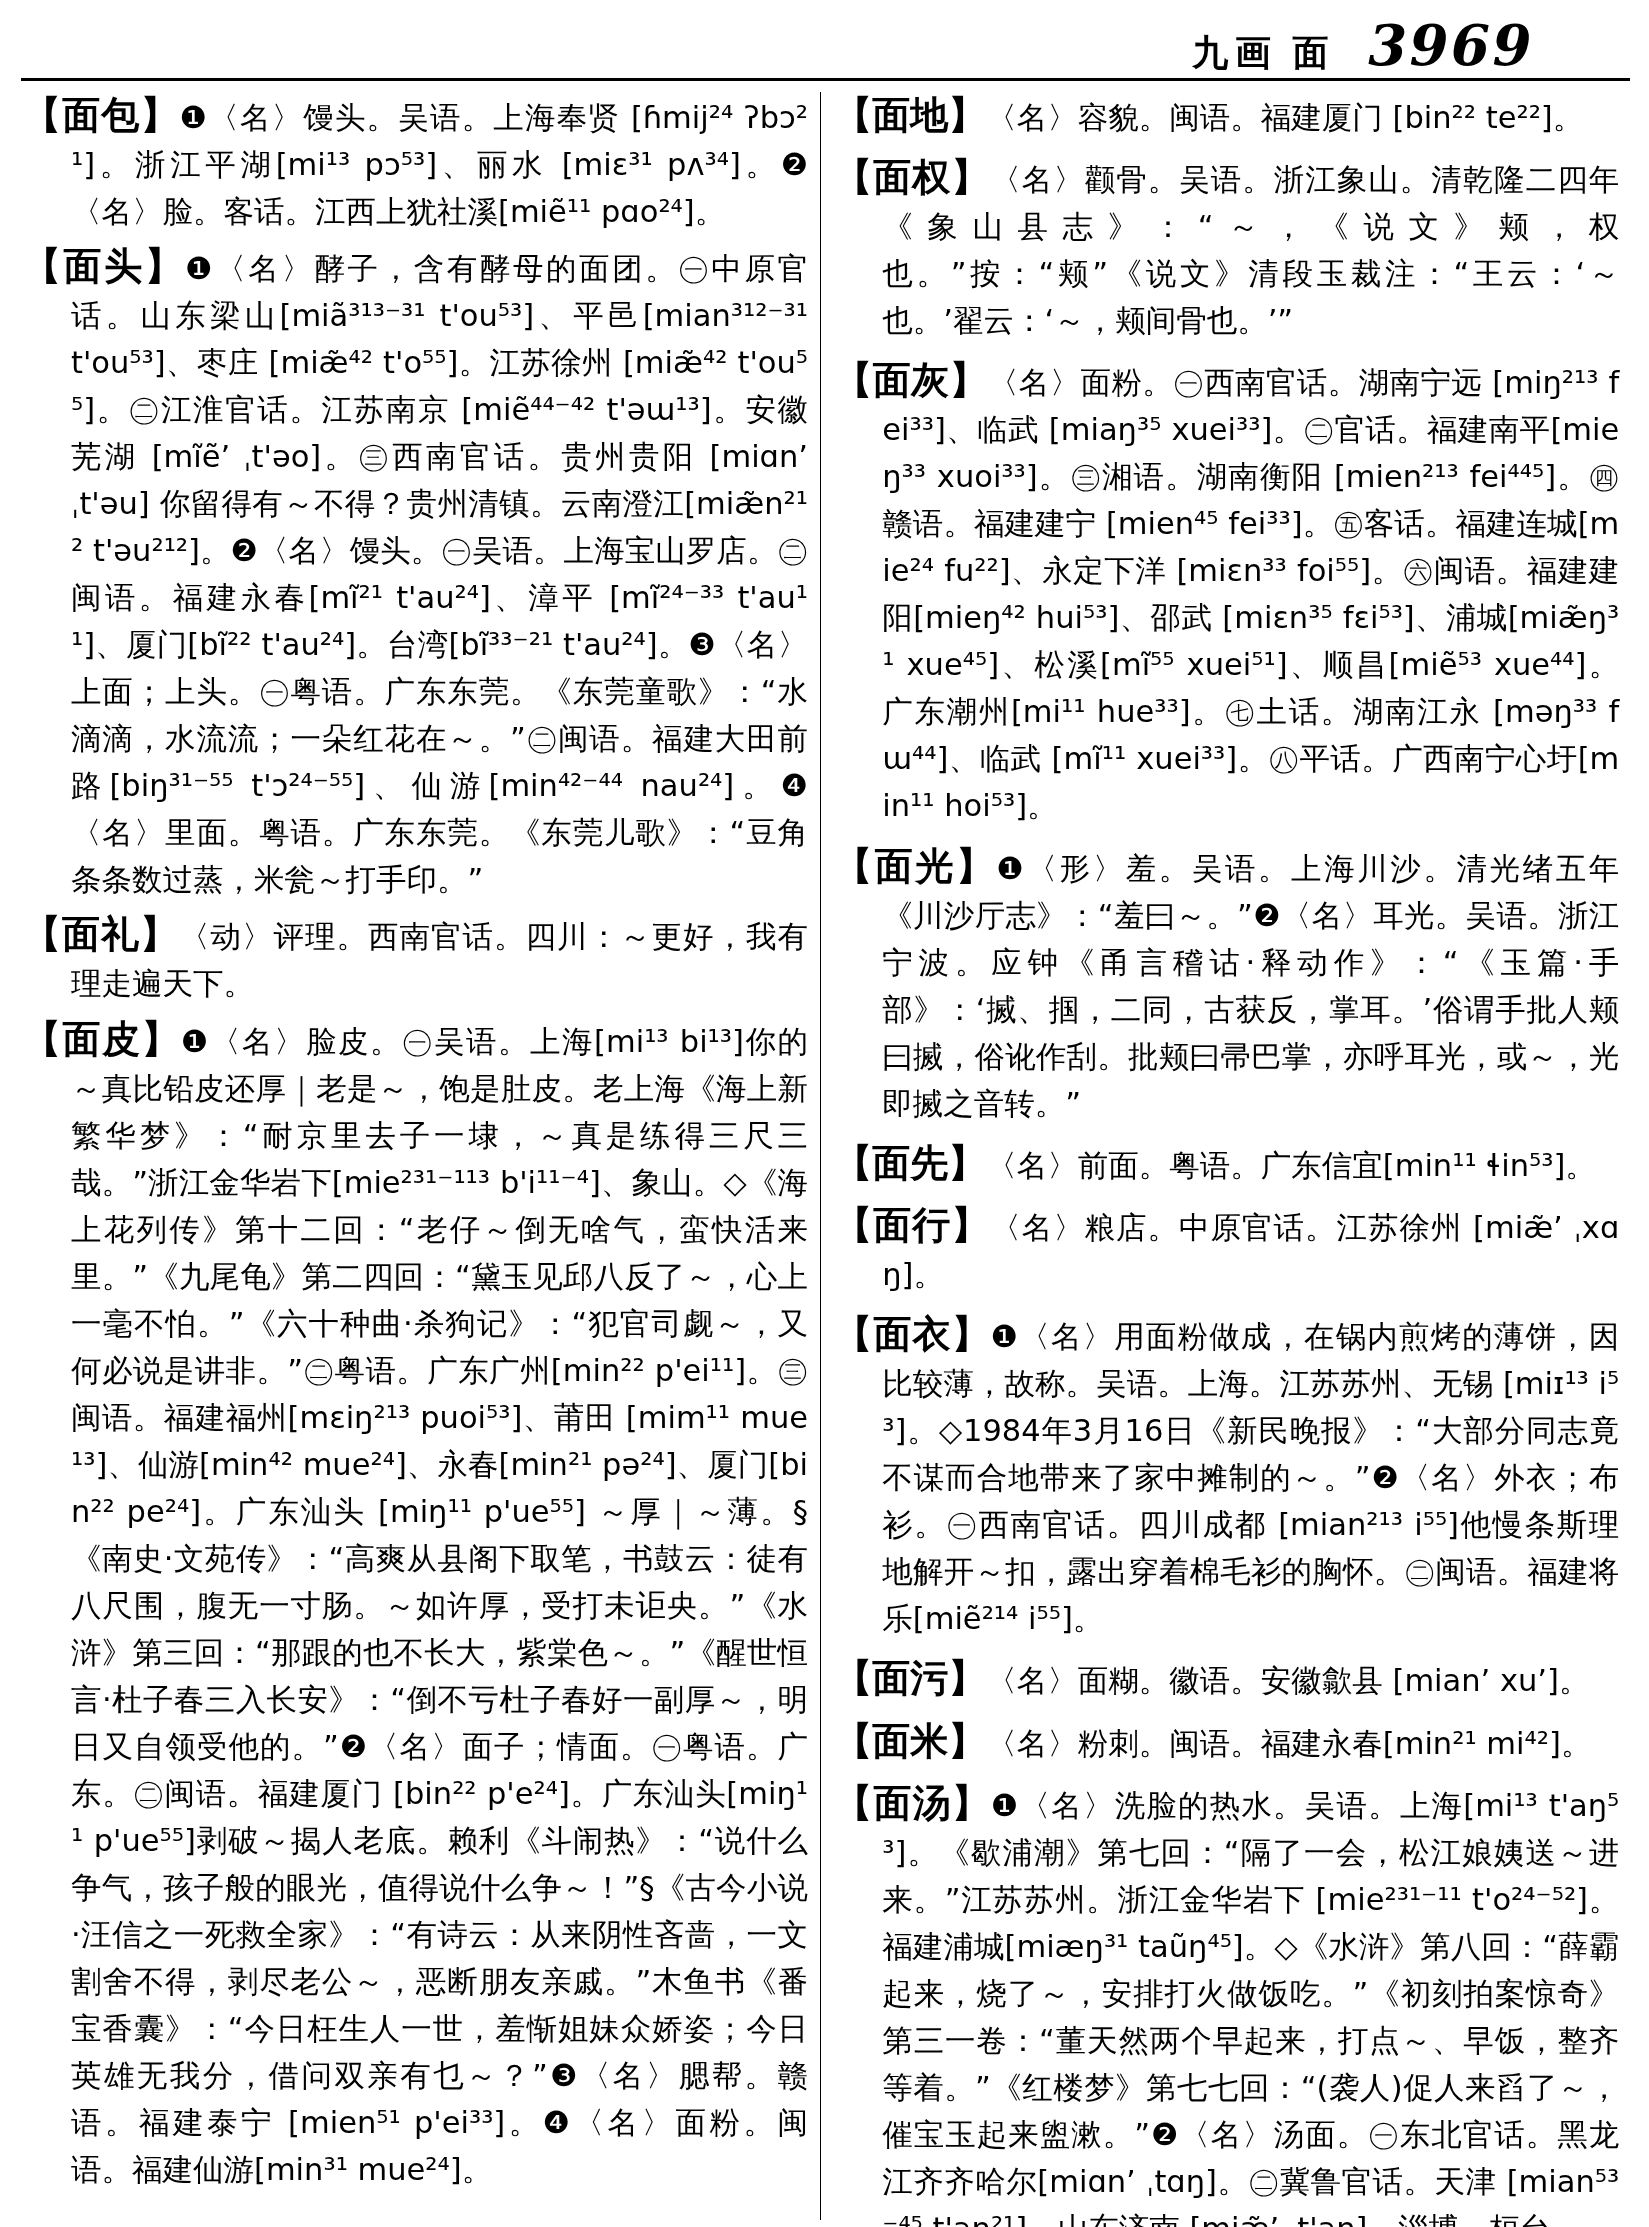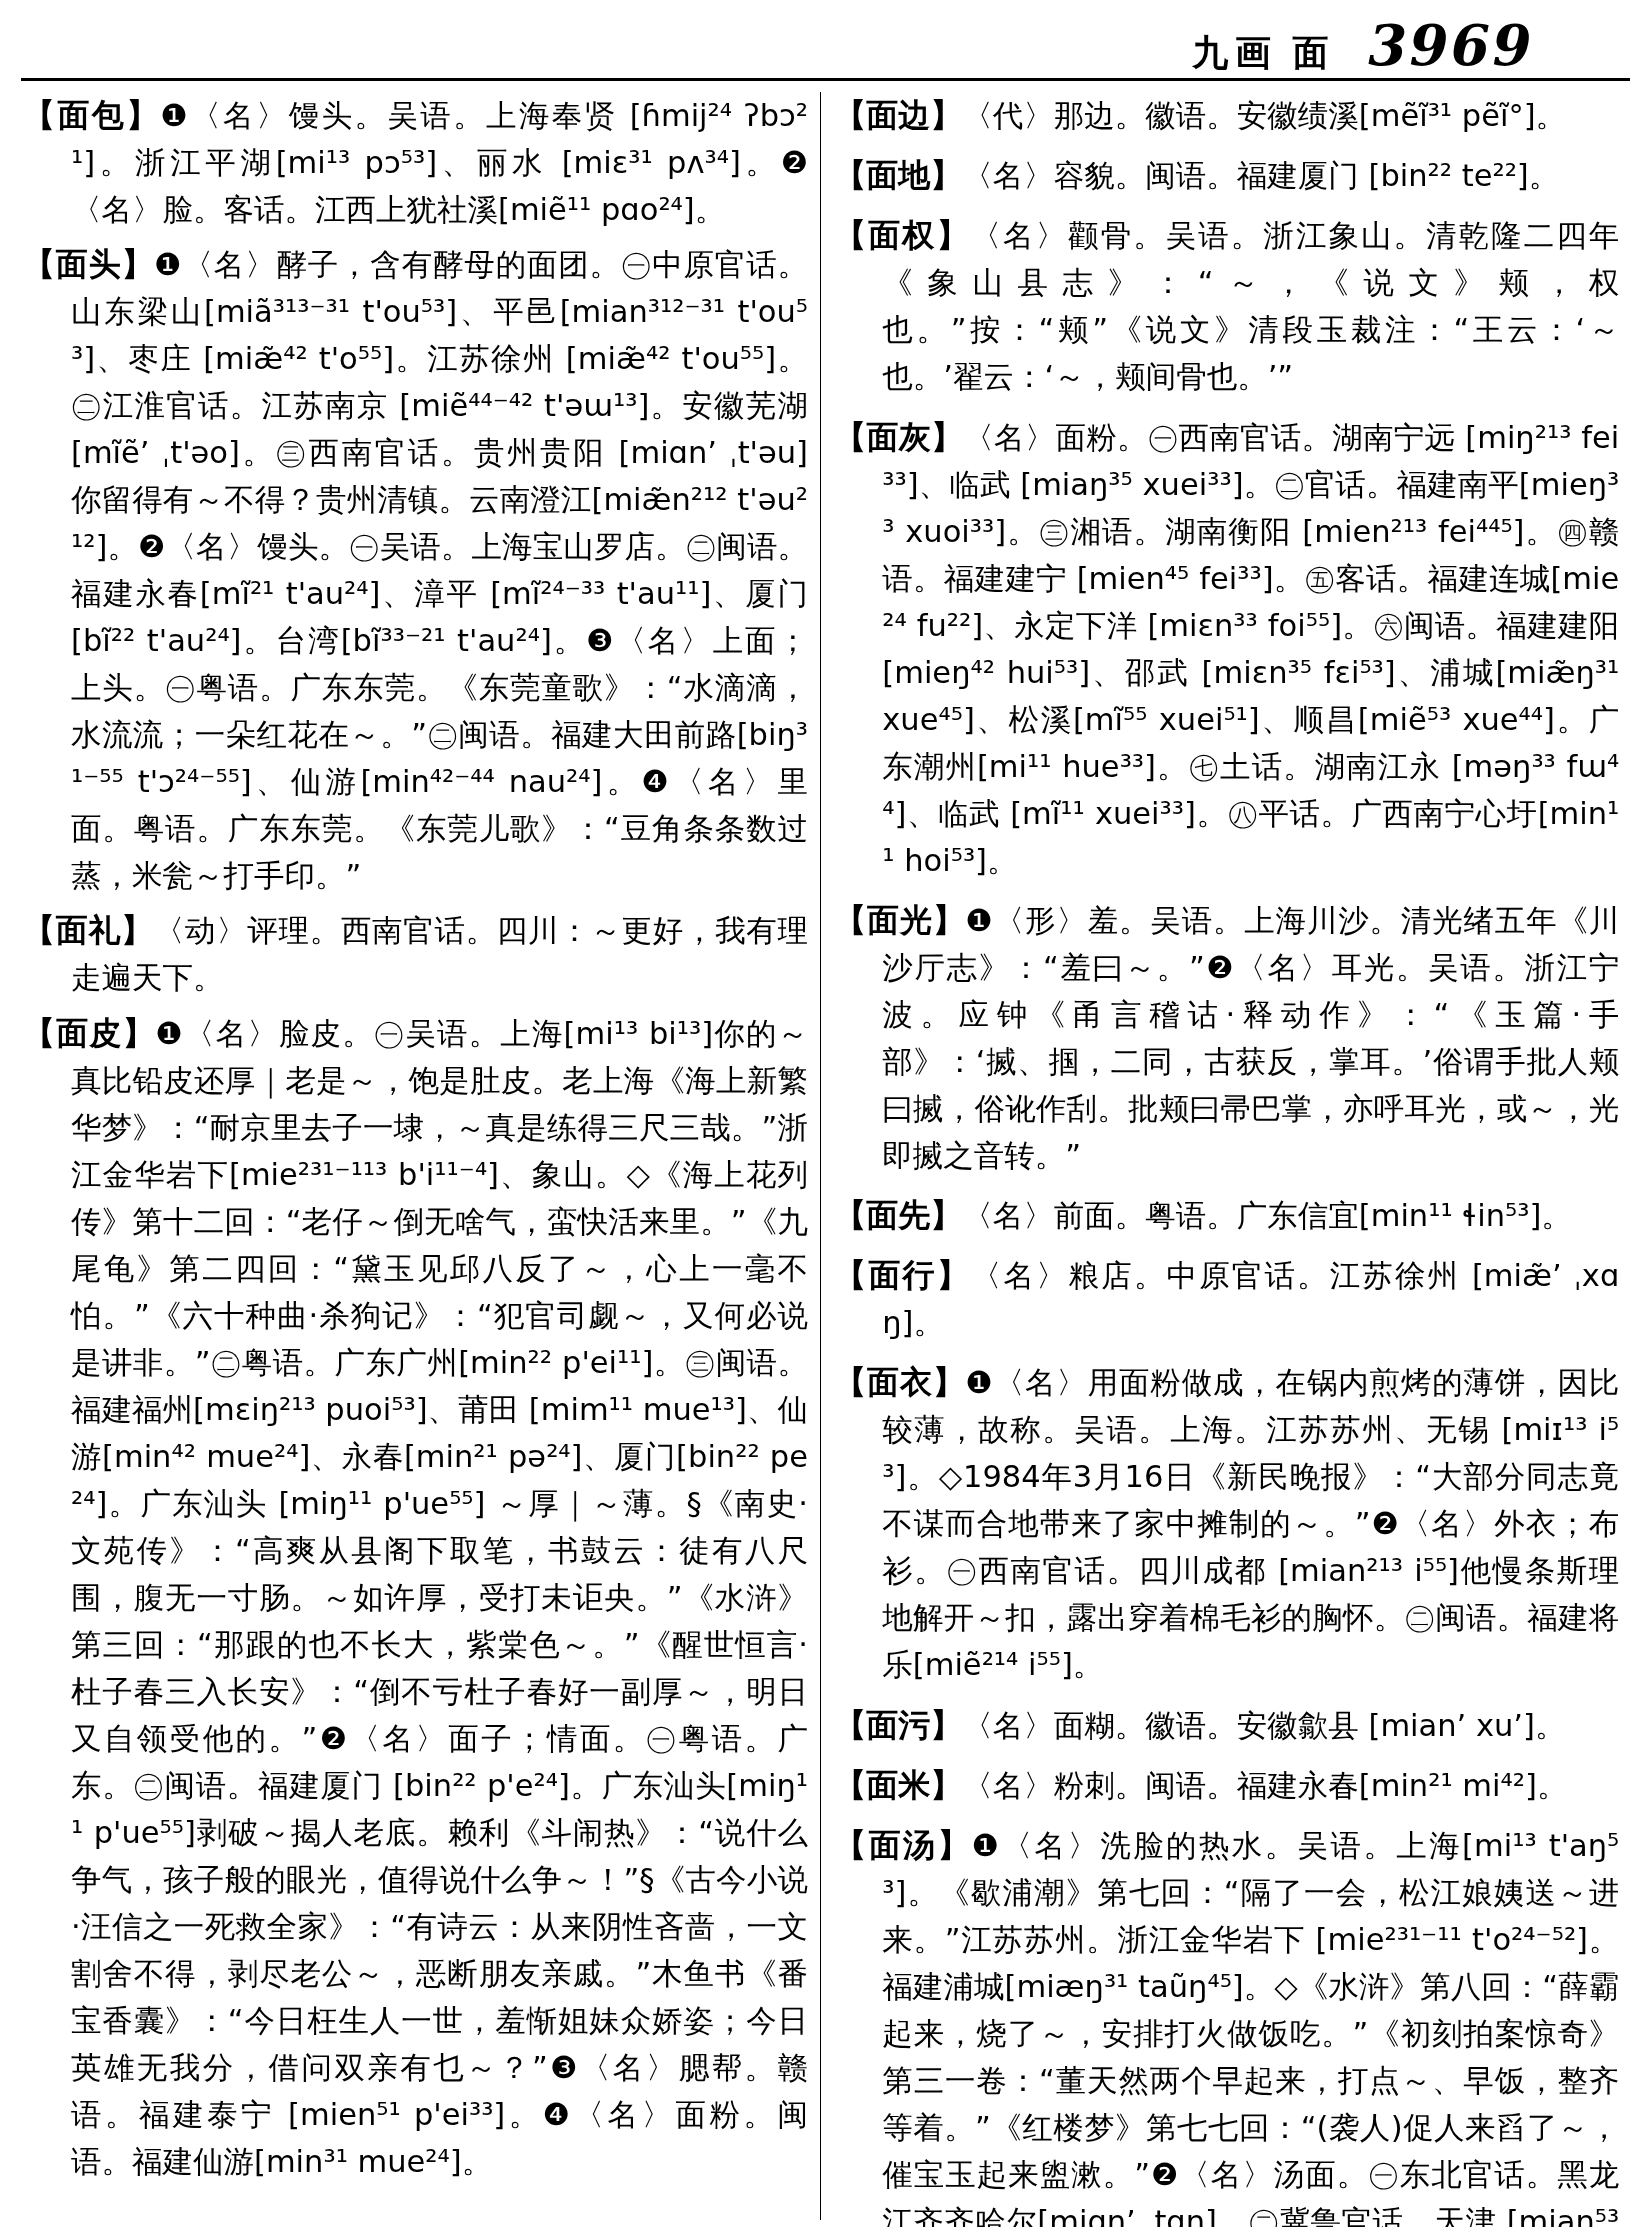--- a/index.html
+++ b/index.html
@@ -32,21 +32,21 @@
   .col { width:785px; }
   .vdivider { width:1.6px; background:#000; margin:0 13.2px 0 11.5px; }
   .entry {
     font-size:30.5px; line-height:47px;
     margin:0 0 8.2px 0;
     padding-left:48px; text-indent:-48px;
     text-align:justify; text-justify:inter-character;
     word-break:break-all;
   }
   .col-right .entry { margin-bottom:13.2px; }
-  .hw { font-size:32px; font-weight:bold; }
+  .hw { font-size:38px; font-weight:bold; }
 </style>
 </head>
 <body>
 
 <div class="page">
 
   <div class="running-head">
     <span>九画</span>
     <span class="radical">面</span>
     <span class="page-num">3969</span>
@@ -59,21 +59,20 @@
     <div class="col col-left">
       <p class="entry"><span class="hw">【面包】</span><span>❶〈名〉馒头。吴语。上海奉贤 [ɦmij²⁴ ʔbɔ²¹]。浙江平湖[mi¹³ pɔ⁵³]、丽水 [miɛ³¹ pʌ³⁴]。❷〈名〉脸。客话。江西上犹社溪[miẽ¹¹ pɑo²⁴]。</span></p>
       <p class="entry"><span class="hw">【面头】</span><span>❶〈名〉酵子，含有酵母的面团。㊀中原官话。山东梁山[miã³¹³⁻³¹ t'ou⁵³]、平邑[mian³¹²⁻³¹ t'ou⁵³]、枣庄 [miæ̃⁴² t'o⁵⁵]。江苏徐州 [miæ̃⁴² t'ou⁵⁵]。㊁江淮官话。江苏南京 [miẽ⁴⁴⁻⁴² t'əɯ¹³]。安徽芜湖 [mĩẽʼ ˌt'əo]。㊂西南官话。贵州贵阳 [miɑnʼ ˌt'əu] 你留得有～不得？贵州清镇。云南澄江[miæ̃n²¹² t'əu²¹²]。❷〈名〉馒头。㊀吴语。上海宝山罗店。㊁闽语。福建永春[mĩ²¹ t'au²⁴]、漳平 [mĩ²⁴⁻³³ t'au¹¹]、厦门[bĩ²² t'au²⁴]。台湾[bĩ³³⁻²¹ t'au²⁴]。❸〈名〉上面；上头。㊀粤语。广东东莞。《东莞童歌》：“水滴滴，水流流；一朵红花在～。”㊁闽语。福建大田前路[biŋ³¹⁻⁵⁵ t'ɔ²⁴⁻⁵⁵]、仙游[min⁴²⁻⁴⁴ nau²⁴]。❹〈名〉里面。粤语。广东东莞。《东莞儿歌》：“豆角条条数过蒸，米瓮～打手印。”</span></p>
       <p class="entry"><span class="hw">【面礼】</span><span>〈动〉评理。西南官话。四川：～更好，我有理走遍天下。</span></p>
       <p class="entry"><span class="hw">【面皮】</span><span>❶〈名〉脸皮。㊀吴语。上海[mi¹³ bi¹³]你的～真比铅皮还厚｜老是～，饱是肚皮。老上海《海上新繁华梦》：“耐京里去子一埭，～真是练得三尺三哉。”浙江金华岩下[mie²³¹⁻¹¹³ b'i¹¹⁻⁴]、象山。◇《海上花列传》第十二回：“老仔～倒无啥气，蛮快活来里。”《九尾龟》第二四回：“黛玉见邱八反了～，心上一毫不怕。”《六十种曲·杀狗记》：“犯官司觑～，又何必说是讲非。”㊁粤语。广东广州[min²² p'ei¹¹]。㊂闽语。福建福州[mɛiŋ²¹³ puoi⁵³]、莆田 [mim¹¹ mue¹³]、仙游[min⁴² mue²⁴]、永春[min²¹ pə²⁴]、厦门[bin²² pe²⁴]。广东汕头 [miŋ¹¹ p'ue⁵⁵] ～厚｜～薄。§《南史·文苑传》：“高爽从县阁下取笔，书鼓云：徒有八尺围，腹无一寸肠。～如许厚，受打未讵央。”《水浒》第三回：“那跟的也不长大，紫棠色～。”《醒世恒言·杜子春三入长安》：“倒不亏杜子春好一副厚～，明日又自领受他的。”❷〈名〉面子；情面。㊀粤语。广东。㊁闽语。福建厦门 [bin²² p'e²⁴]。广东汕头[miŋ¹¹ p'ue⁵⁵]剥破～揭人老底。赖利《斗闹热》：“说什么争气，孩子般的眼光，值得说什么争～！”§《古今小说·汪信之一死救全家》：“有诗云：从来阴性吝啬，一文割舍不得，剥尽老公～，恶断朋友亲戚。”木鱼书《番宝香囊》：“今日枉生人一世，羞惭姐妹众娇姿；今日英雄无我分，借问双亲有乜～？”❸〈名〉腮帮。赣语。福建泰宁 [mien⁵¹ p'ei³³]。❹〈名〉面粉。闽语。福建仙游[min³¹ mue²⁴]。</span></p>
     </div>
 
     <div class="vdivider"></div>
 
     <div class="col col-right">
-      <p class="entry"><span class="hw">【面边】</span><span>〈代〉那边。徽语。安徽绩溪[mẽĩ³¹ pẽĩ°]。</span></p>
       <p class="entry"><span class="hw">【面地】</span><span>〈名〉容貌。闽语。福建厦门 [bin²² te²²]。</span></p>
       <p class="entry"><span class="hw">【面权】</span><span>〈名〉颧骨。吴语。浙江象山。清乾隆二四年《象山县志》：“～，《说文》颊，权也。”按：“颊”《说文》清段玉裁注：“王云：‘～也。’翟云：‘～，颊间骨也。’”</span></p>
       <p class="entry"><span class="hw">【面灰】</span><span>〈名〉面粉。㊀西南官话。湖南宁远 [miŋ²¹³ fei³³]、临武 [miaŋ³⁵ xuei³³]。㊁官话。福建南平[mieŋ³³ xuoi³³]。㊂湘语。湖南衡阳 [mien²¹³ fei⁴⁴⁵]。㊃赣语。福建建宁 [mien⁴⁵ fei³³]。㊄客话。福建连城[mie²⁴ fu²²]、永定下洋 [miɛn³³ foi⁵⁵]。㊅闽语。福建建阳[mieŋ⁴² hui⁵³]、邵武 [miɛn³⁵ fɛi⁵³]、浦城[miæ̃ŋ³¹ xue⁴⁵]、松溪[mĩ⁵⁵ xuei⁵¹]、顺昌[miẽ⁵³ xue⁴⁴]。广东潮州[mi¹¹ hue³³]。㊆土话。湖南江永 [məŋ³³ fɯ⁴⁴]、临武 [mĩ¹¹ xuei³³]。㊇平话。广西南宁心圩[min¹¹ hoi⁵³]。</span></p>
       <p class="entry"><span class="hw">【面光】</span><span>❶〈形〉羞。吴语。上海川沙。清光绪五年《川沙厅志》：“羞曰～。”❷〈名〉耳光。吴语。浙江宁波。应钟《甬言稽诂·释动作》：“《玉篇·手部》：‘搣、掴，二同，古获反，掌耳。’俗谓手批人颊曰搣，俗讹作刮。批颊曰帚巴掌，亦呼耳光，或～，光即搣之音转。”</span></p>
       <p class="entry"><span class="hw">【面先】</span><span>〈名〉前面。粤语。广东信宜[min¹¹ ɬin⁵³]。</span></p>
       <p class="entry"><span class="hw">【面行】</span><span>〈名〉粮店。中原官话。江苏徐州 [miæ̃ʼ ˌxɑŋ]。</span></p>
       <p class="entry"><span class="hw">【面衣】</span><span>❶〈名〉用面粉做成，在锅内煎烤的薄饼，因比较薄，故称。吴语。上海。江苏苏州、无锡 [miɪ¹³ i⁵³]。◇1984年3月16日《新民晚报》：“大部分同志竟不谋而合地带来了家中摊制的～。”❷〈名〉外衣；布衫。㊀西南官话。四川成都 [mian²¹³ i⁵⁵]他慢条斯理地解开～扣，露出穿着棉毛衫的胸怀。㊁闽语。福建将乐[miẽ²¹⁴ i⁵⁵]。</span></p>
       <p class="entry"><span class="hw">【面污】</span><span>〈名〉面糊。徽语。安徽歙县 [mianʼ xuʼ]。</span></p>
       <p class="entry"><span class="hw">【面米】</span><span>〈名〉粉刺。闽语。福建永春[min²¹ mi⁴²]。</span></p>
       <p class="entry"><span class="hw">【面汤】</span><span>❶〈名〉洗脸的热水。吴语。上海[mi¹³ t'aŋ⁵³]。《歇浦潮》第七回：“隔了一会，松江娘姨送～进来。”江苏苏州。浙江金华岩下 [mie²³¹⁻¹¹ t'o²⁴⁻⁵²]。福建浦城[miæŋ³¹ taũŋ⁴⁵]。◇《水浒》第八回：“薛霸起来，烧了～，安排打火做饭吃。”《初刻拍案惊奇》第三一卷：“董天然两个早起来，打点～、早饭，整齐等着。”《红楼梦》第七七回：“(袭人)促人来舀了～，催宝玉起来盥漱。”❷〈名〉汤面。㊀东北官话。黑龙江齐齐哈尔[miɑnʼ ˌtɑŋ]。㊁冀鲁官话。天津 [mian⁵³⁻⁴⁵ t'aŋ²¹]、山东济南 [miæ̃ʼ ˌt'aŋ]、淄博、桓台</span></p>

